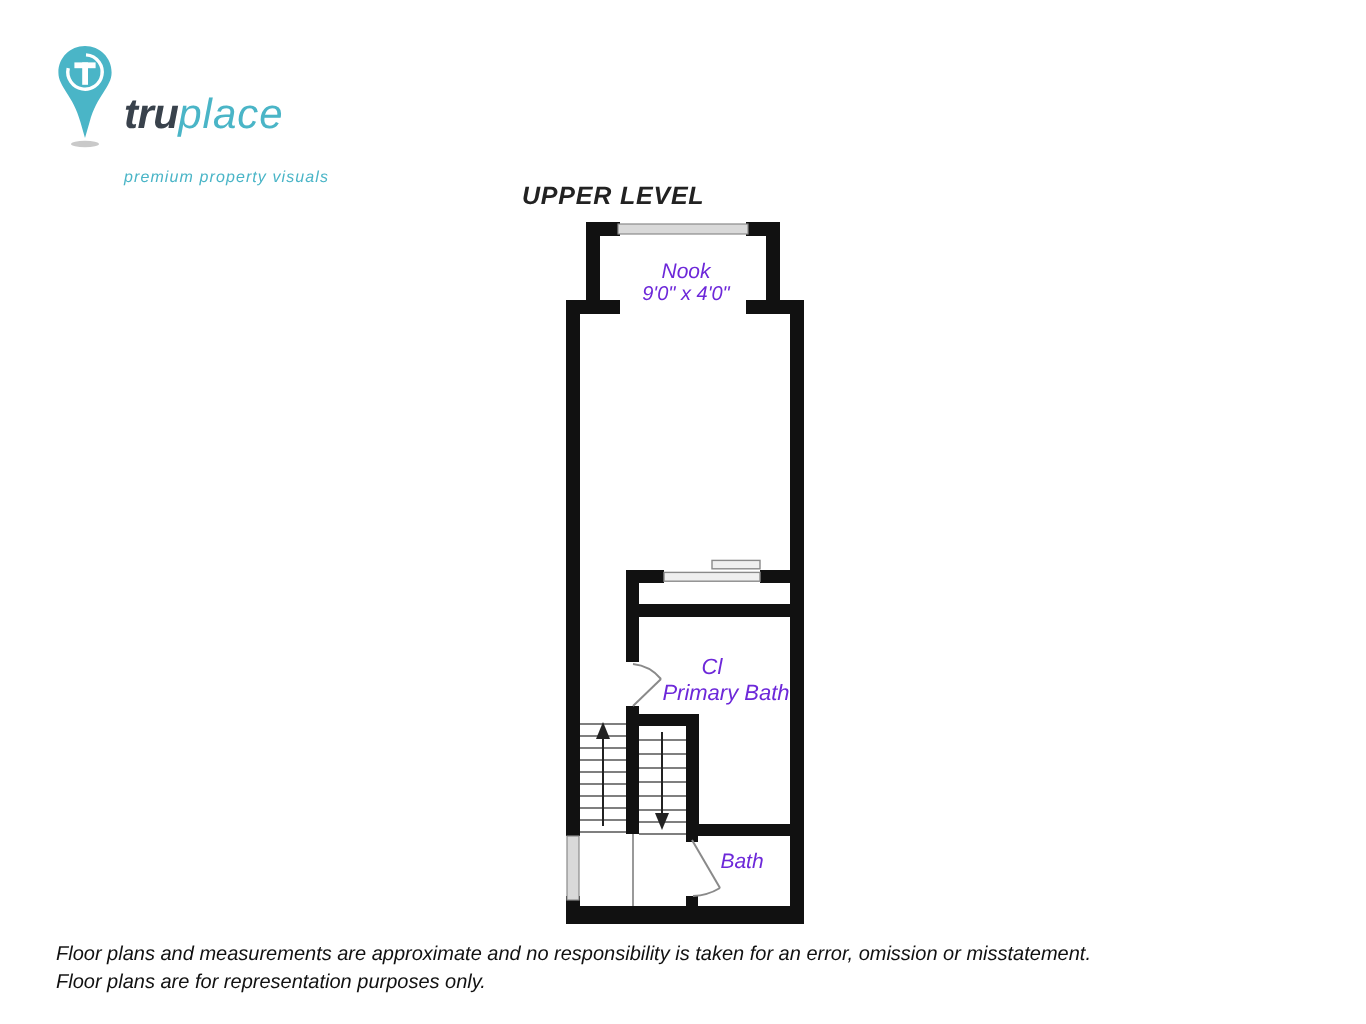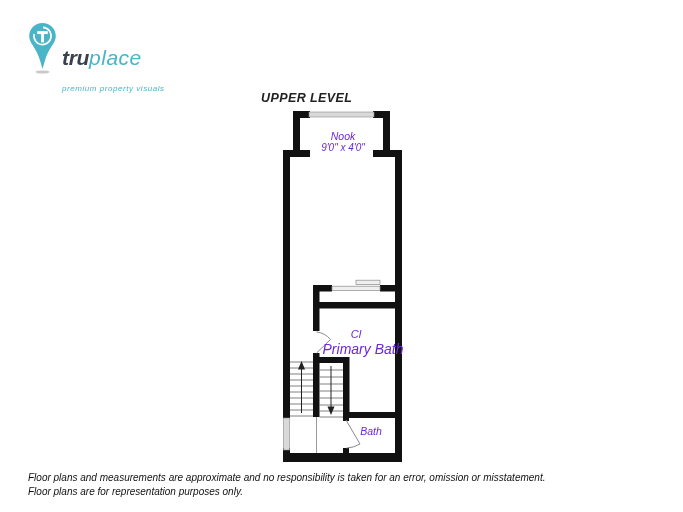--- a/index.html
+++ b/index.html
@@ -21,21 +21,21 @@
     font-size:12.5px;font-weight:bold;letter-spacing:0.4px;color:#222;
   }
   
   .plan-svg{position:absolute;left:0;top:0;}
   .room-label{position:absolute;text-align:center;color:#6d28d9;}
   .room-label .nm{font-size:10.5px;line-height:12px;}
   .room-label .dm{font-size:10px;line-height:12px;}
   .lbl-nook{left:263px;top:130px;width:160px;}
   .lbl-bedroom{left:263px;top:206px;width:160px;}
   .lbl-cl{left:316px;top:291.5px;width:80px;font-size:11px;line-height:10px;margin-top:37px;}
-  .lbl-bath{left:303px;top:341px;width:120px;font-size:14px;text-align:center;}
+  .lbl-bath{left:303px;top:341px;width:120px;font-size:11px;text-align:center;}
   .lbl-owner{left:331px;top:425px;width:80px;font-size:10.5px;}
   
   .footer{position:absolute;left:28px;top:471px;font-size:10px;line-height:13.5px;color:#111;}
 </style>
 </head>
 <body>
 
 <div id="canvas">
 
   <div class="logo">

